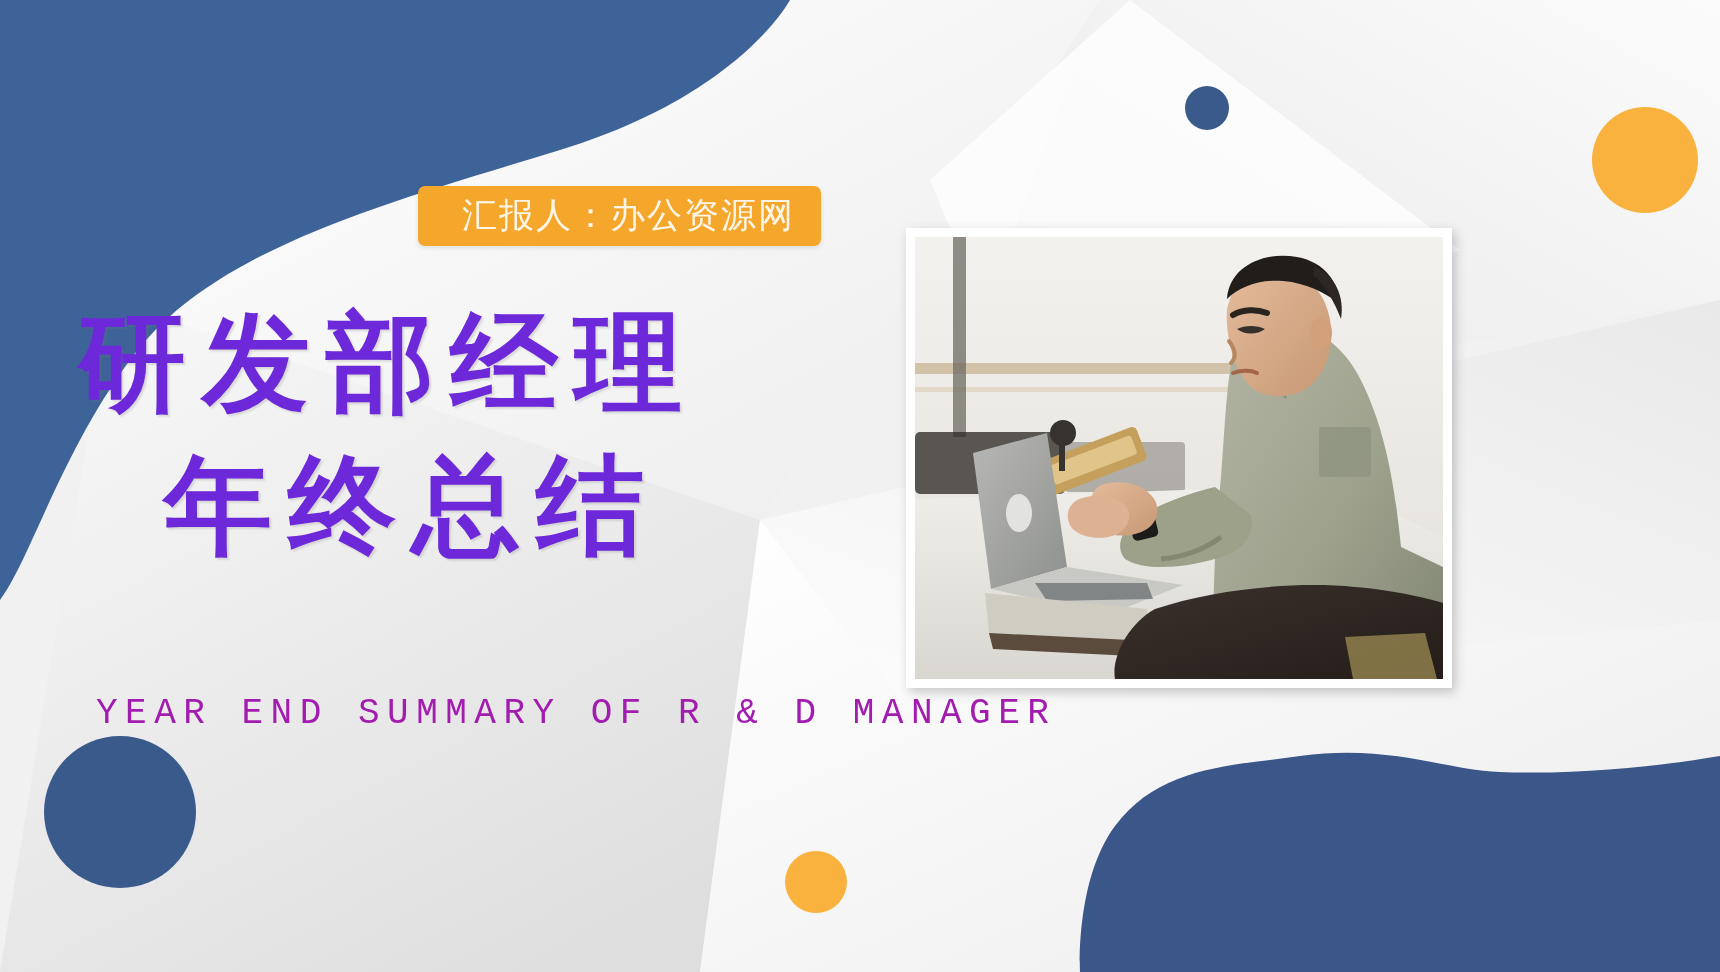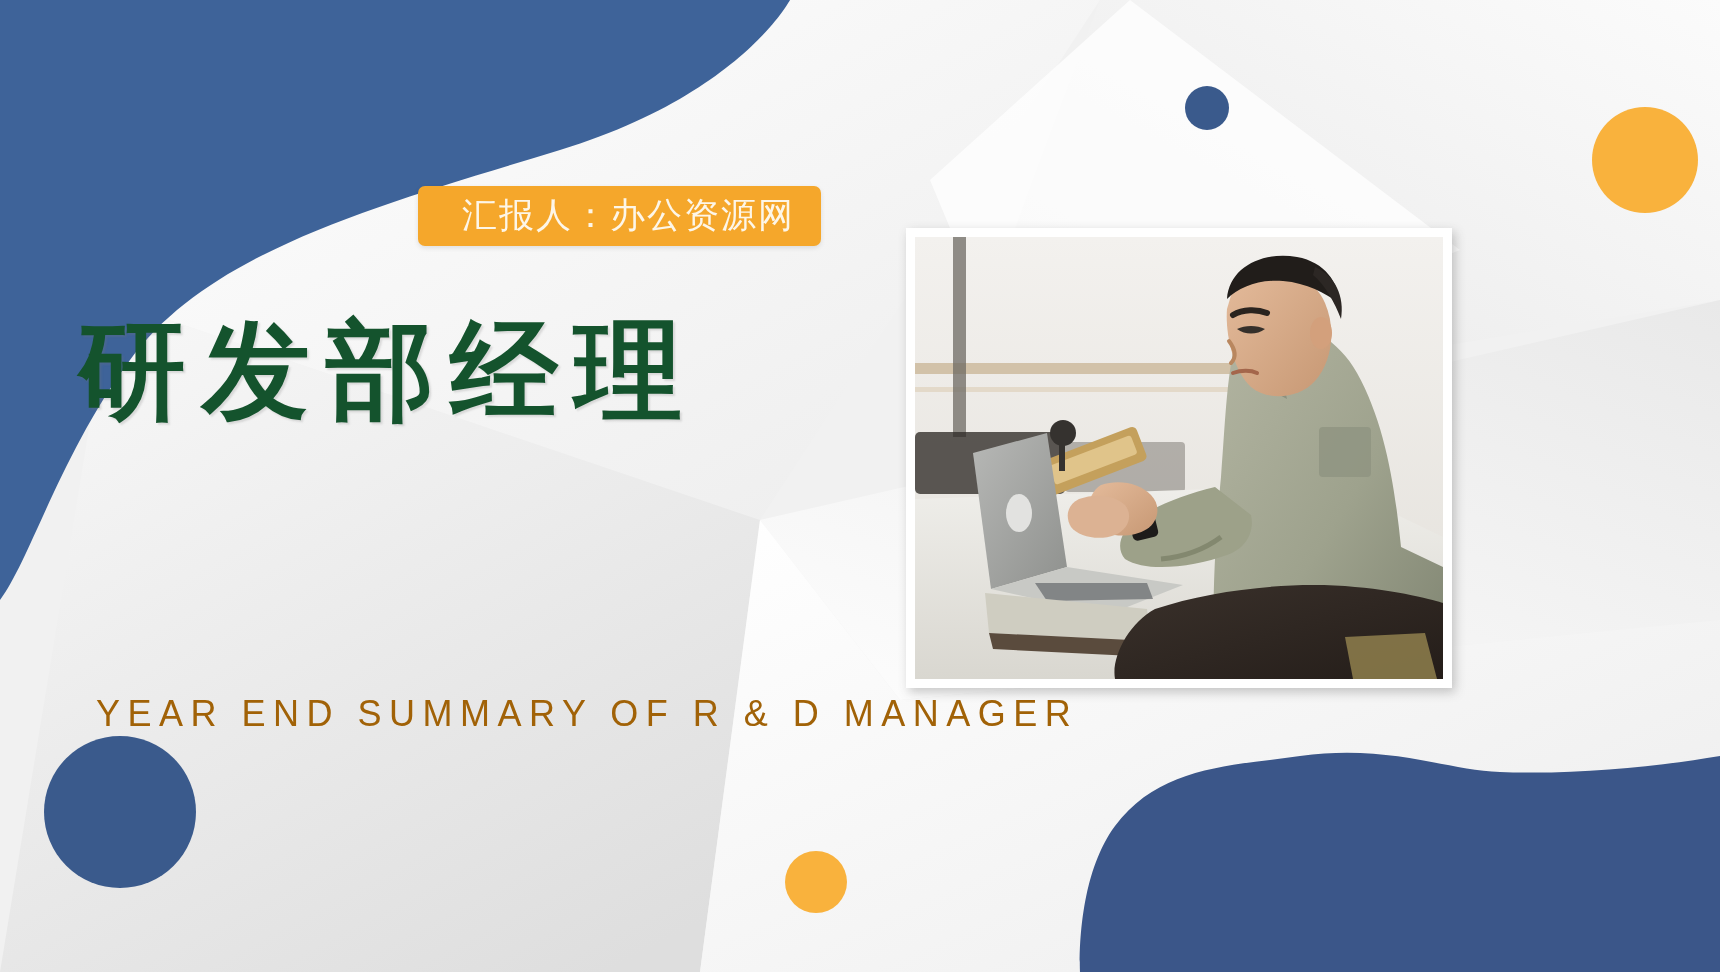--- a/index.html
+++ b/index.html
@@ -41,39 +41,41 @@
   }
 
   
   #headline {
     position: absolute;
     left: 78px;
     top: 300px;
     width: 800px;
   }
   .headline-line {
-    color: #14532d;
+    color: #6d28d9;
     font-weight: bold;
     font-size: 108px;
     line-height: 1.32;
     letter-spacing: 16px;
     white-space: nowrap;
     text-shadow: 2px 2px 2px rgba(120,120,120,0.22);
+    font-family: Liberation Mono, monospace;
   }
   #headline-line-1 { margin-left: 0px; }
   #headline-line-2 { margin-left: 86px; }
 
   #subtitle {
     position: absolute;
     left: 96px;
     top: 693px;
-    color: #a16207;
+    color: #a21caf;
     font-size: 36px;
     letter-spacing: 7.5px;
     white-space: nowrap;
+    font-family: Liberation Mono, monospace;
   }
 
   
   #photo-frame {
     position: absolute;
     left: 906px;
     top: 228px;
     width: 546px;
     height: 460px;
     background: #ffffff;
@@ -136,20 +138,21 @@
     <circle cx="1207" cy="108" r="22" fill="#3a5a8c"></circle>
     <circle cx="1645" cy="160" r="53" fill="#f9b23d"></circle>
     <circle cx="120" cy="812" r="76" fill="#3a5a8c"></circle>
     <circle cx="816" cy="882" r="31" fill="#f9b23d"></circle>
   </svg>
 
   <div id="presenter-badge">汇报人：办公资源网</div>
 
   <div id="headline">
     <div class="headline-line" id="headline-line-1">研发部经理</div>
+    <div class="headline-line" id="headline-line-2">年终总结</div>
   </div>
 
   <div id="subtitle">YEAR END SUMMARY OF R &amp; D MANAGER</div>
 
   <div id="photo-frame">
     <div id="photo-image">
       <svg viewBox="0 0 528 442" preserveAspectRatio="xMidYMid slice">
         <defs>
           <linearGradient id="wallG" x1="0" y1="0" x2="0" y2="1">
             <stop offset="0%" stop-color="#f3f1ee"></stop>

